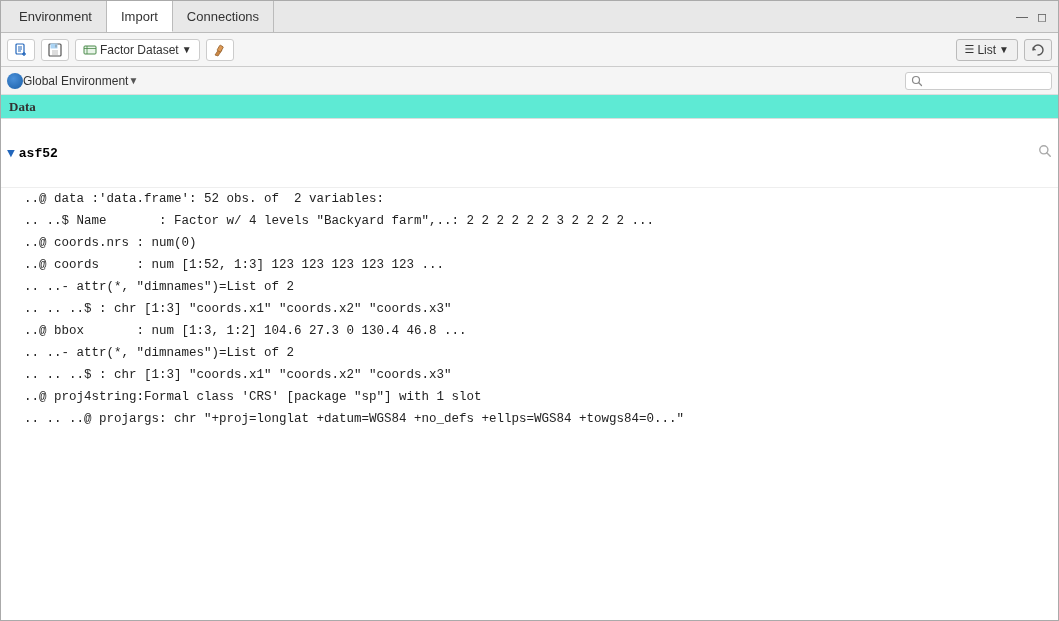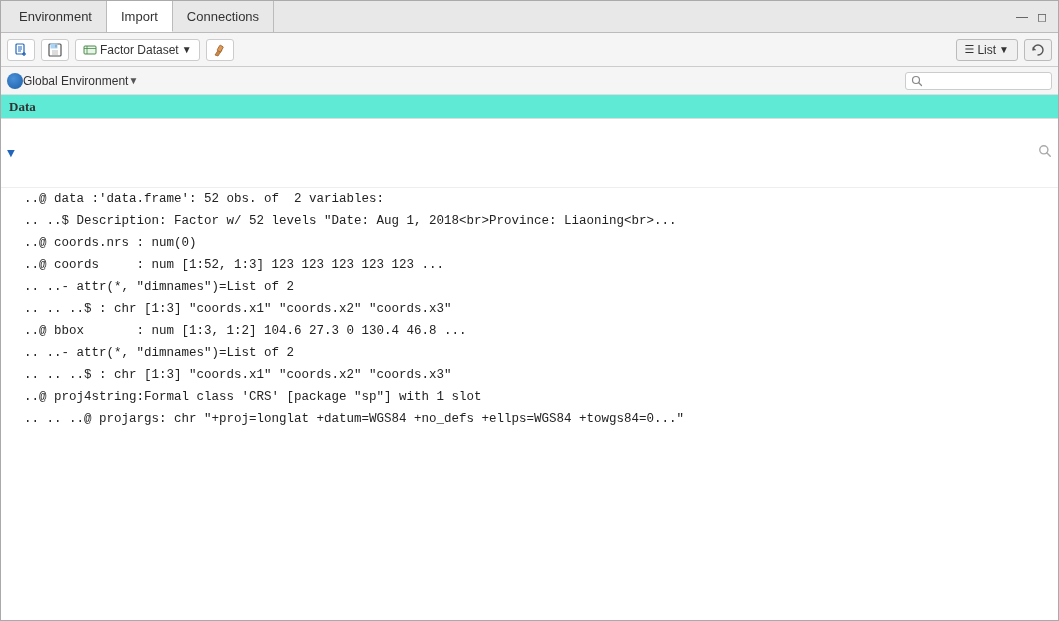--- a/index.html
+++ b/index.html
@@ -319,31 +319,32 @@
 </div>
 
 <div class="data-label">
   <span>Data</span>
 </div>
 
 <div class="content">
 
   <div class="var-row main-row" style="display:flex; align-items:center; padding: 3px 6px; border-bottom: 1px solid #eee;">
     <span class="expand-icon" style="color:#2266bb; margin-right:4px; font-size:13px">▼</span>
+    <span style="min-width:230px; font-family:'Courier New',monospace; font-size:13px; font-weight:bold; color:#000;">asf52</span>
     <span style="margin-left:auto; color:#aaa; cursor:pointer;">
       <svg width="14" height="14" viewBox="0 0 12 12" fill="none">
         <circle cx="5" cy="5" r="3.5" stroke="#aaa" stroke-width="1.2"></circle>
         <line x1="7.5" y1="7.5" x2="10.5" y2="10.5" stroke="#aaa" stroke-width="1.2" stroke-linecap="round"></line>
       </svg>
     </span>
   </div>
 
   <div id="detail-lines-container">
   <div class="detail-line">  ..@ data :'data.frame': 52 obs. of  2 variables:</div>
-      <div class="detail-line">  .. ..$ Description: Factor w/ 52 levels "Date: Aug 1, 2018&lt;br&gt;Province: Liaoning&lt;br&gt;...</div>
+      <div class="detail-line">  .. ..$ Name       : Factor w/ 4 levels "Backyard farm",..: 2 2 2 2 2 2 3 2 2 2 2 ...</div>
       <div class="detail-line">  ..@ coords.nrs : num(0)</div>
       <div class="detail-line">  ..@ coords     : num [1:52, 1:3] 123 123 123 123 123 ...</div>
       <div class="detail-line">  .. ..- attr(*, "dimnames")=List of 2</div>
       <div class="detail-line">  .. .. ..$ : chr [1:3] "coords.x1" "coords.x2" "coords.x3"</div>
       <div class="detail-line">  ..@ bbox       : num [1:3, 1:2] 104.6 27.3 0 130.4 46.8 ...</div>
       <div class="detail-line">  .. ..- attr(*, "dimnames")=List of 2</div>
       <div class="detail-line">  .. .. ..$ : chr [1:3] "coords.x1" "coords.x2" "coords.x3"</div>
       <div class="detail-line">  ..@ proj4string:Formal class 'CRS' [package "sp"] with 1 slot</div>
       <div class="detail-line">  .. .. ..@ projargs: chr "+proj=longlat +datum=WGS84 +no_defs +ellps=WGS84 +towgs84=0..."</div>
     </div>

